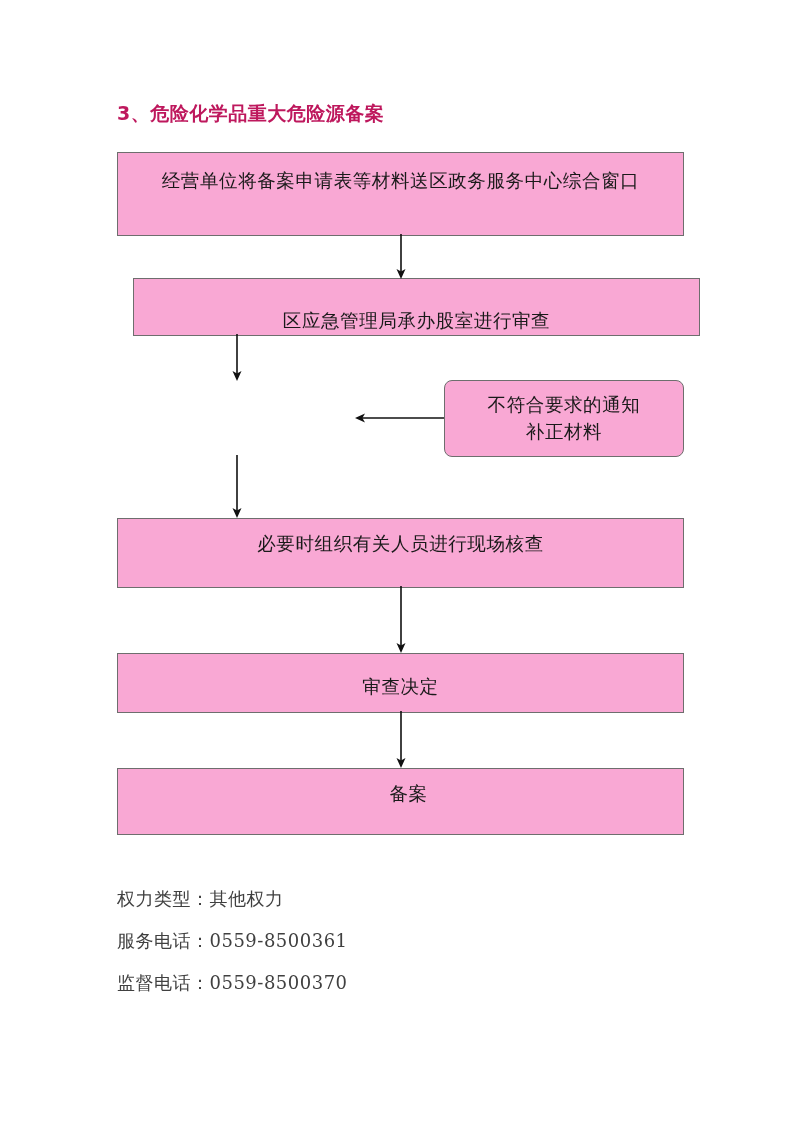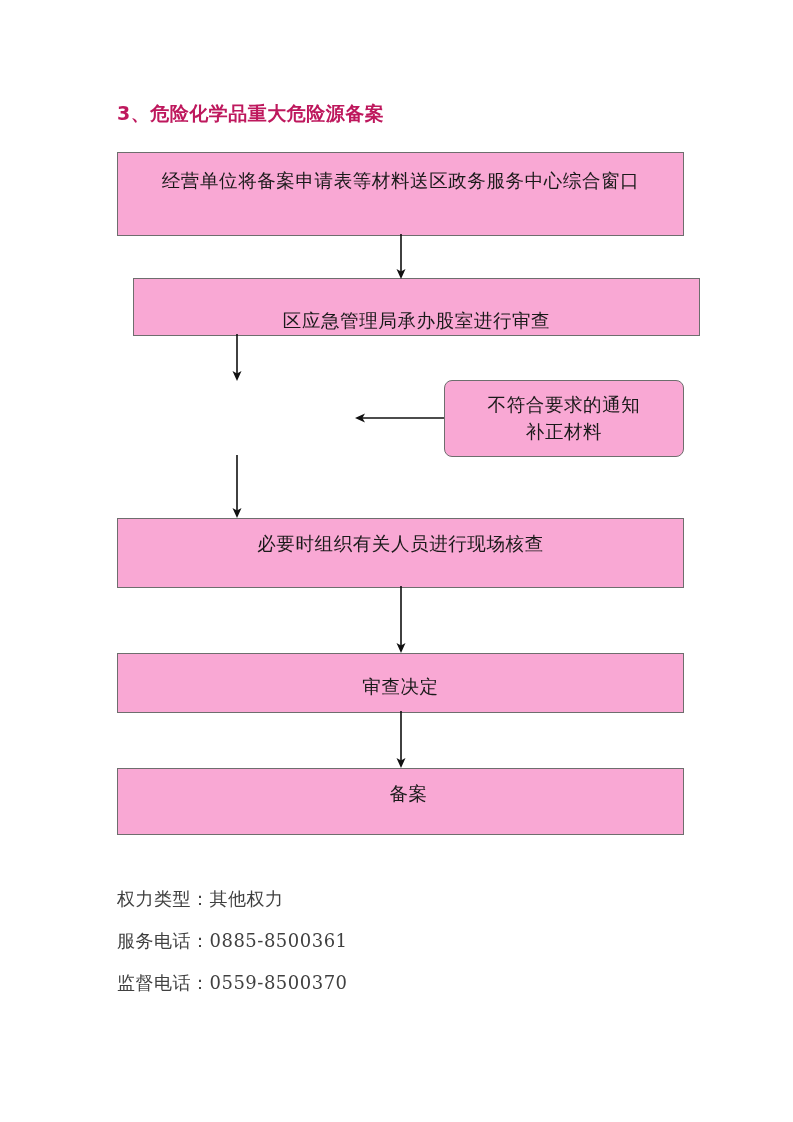--- a/index.html
+++ b/index.html
@@ -165,17 +165,17 @@
 
   <div class="conn" style="left:386px; top:711px;">
     <svg width="30" height="60" viewBox="0 0 30 60">
       <line x1="15" y1="0" x2="15" y2="51" stroke="#111111" stroke-width="1.6"></line>
       <path d="M15 57 L10.5 47 L15 49.6 L19.5 47 Z" fill="#111111"></path>
     </svg>
   </div>
 
   <div class="footer">
     <div class="footer-line">权力类型：其他权力</div>
-    <div class="footer-line">服务电话：0885-8500361</div>
+    <div class="footer-line">服务电话：0559-8500361</div>
     <div class="footer-line">监督电话：0559-8500370</div>
   </div>
 
 </div>
 
 </body></html>

